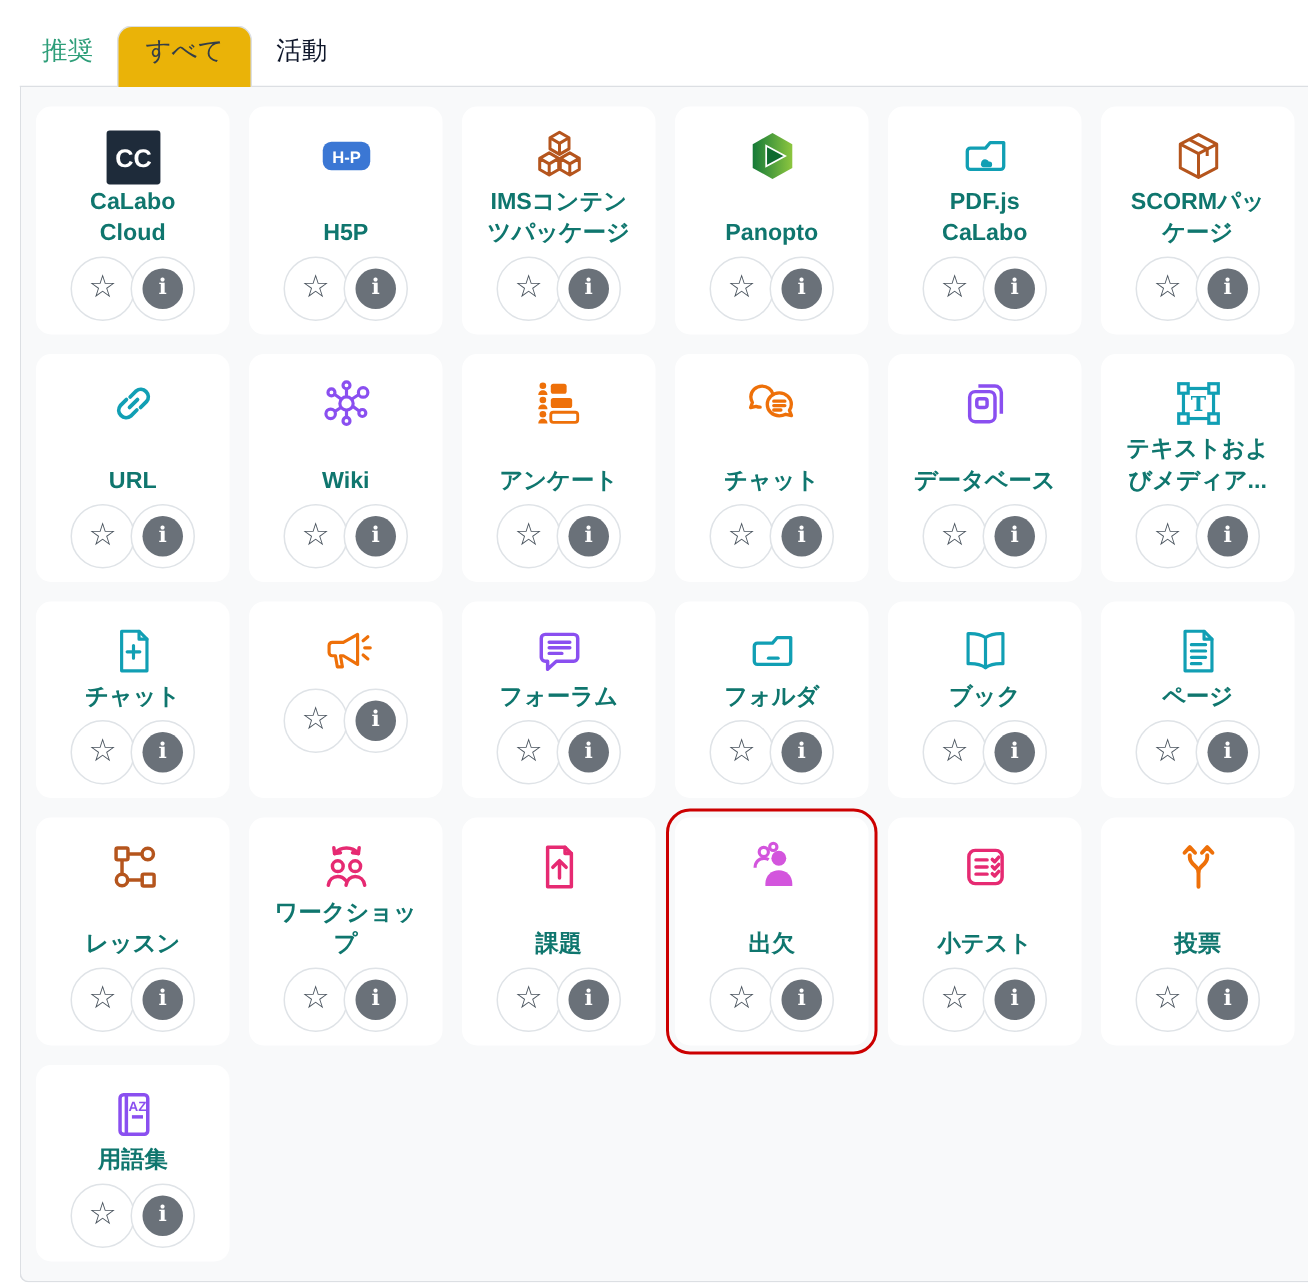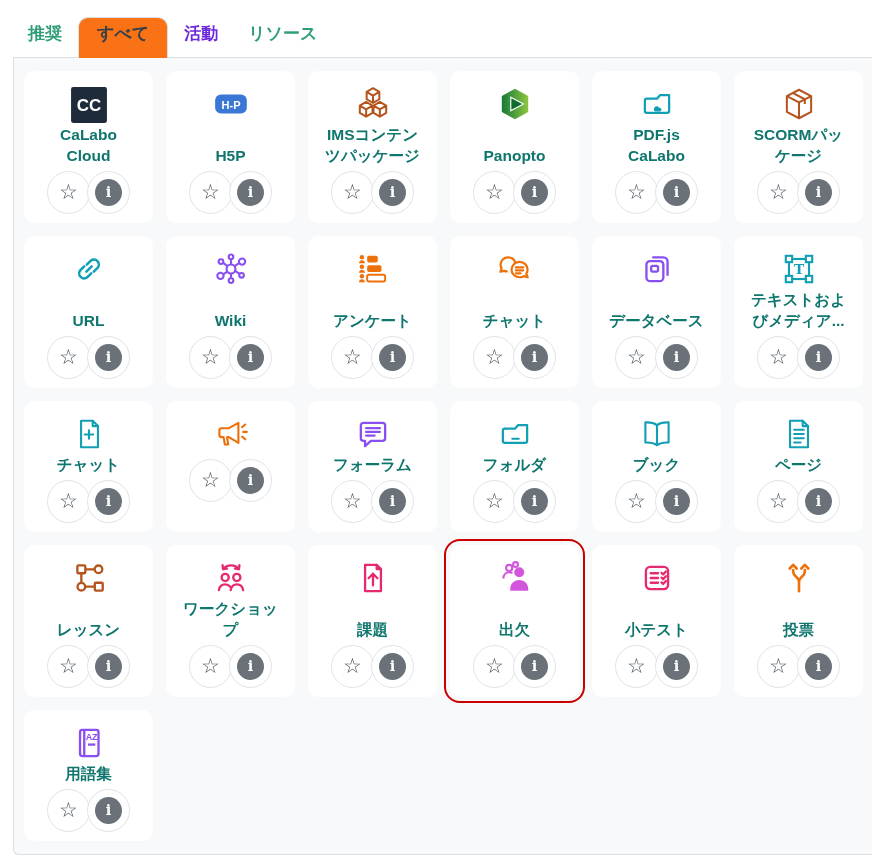--- a/index.html
+++ b/index.html
@@ -3,25 +3,25 @@
 <meta charset="utf-8">
 <style>
   * { box-sizing: border-box; }
   html,body { margin:0; padding:0; }
   body {
     width:872px; height:856px; background:#ffffff;
     font-family:"Liberation Sans", sans-serif; overflow:hidden;
   }
   .tabs { height:57px; display:flex; align-items:flex-end; padding-left:13px; position:relative; }
   .tab {
-    padding:14px 14px; font-size:17px; font-weight:700; line-height:19px;
+    padding:14px 14px; font-size:17px; font-weight:400; line-height:19px;
     color:#2e9e79; cursor:pointer; margin:0 1px; white-space:nowrap;
   }
   .tab.active {
-    background:#f97316; color:#333e48; border:1px solid #dcdfe3; border-bottom:0;
+    background:#eab308; color:#333e48; border:1px solid #dcdfe3; border-bottom:0;
     border-radius:10px 10px 0 0; padding:6px 18px 15px; margin-bottom:-1px;
     position:relative; z-index:2;
   }
   .panel {
     margin-left:13px; background:#f8f9fa;
     border:1px solid #dcdfe3; border-right:0;
     border-radius:0 0 0 6px;
     min-height:791px; padding:13px 10px;
   }
   .grid { display:grid; grid-template-columns:repeat(6,129px); gap:13px; align-items:stretch; }
@@ -51,22 +51,21 @@
     display:flex; align-items:center; justify-content:center;
     font-family:"DejaVu Serif", serif; font-weight:700; font-size:14.5px; line-height:1;
   }
 </style>
 </head>
 <body>
 
 <nav class="tabs">
   <div class="tab" style="color: rgb(46, 158, 121);">推奨</div>
   <div class="tab active">すべて</div>
-  <div class="tab" style="color: #6d28d9;">活動</div>
-  <div class="tab" style="color: rgb(46, 158, 121);">リソース</div>
+  <div class="tab" style="color: #0f172a;">活動</div>
 </nav>
 
 <section class="panel">
   <div class="grid" id="card-grid">
   <div class="card">
     <div class="card-icon" style="color: rgb(30, 43, 58); align-items: flex-end;">
           <svg viewBox="0 0 36 36">
             <rect x="1" y="1" width="34" height="34" rx="2" fill="currentColor"></rect>
             <text x="18" y="24" text-anchor="middle" font-size="16" font-weight="bold" fill="#fff">CC</text>
           </svg>

